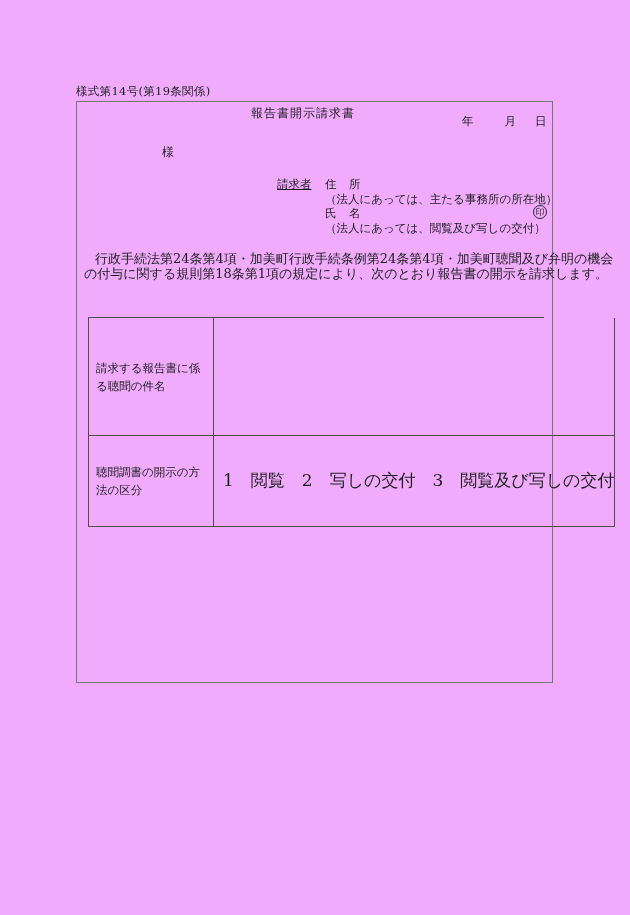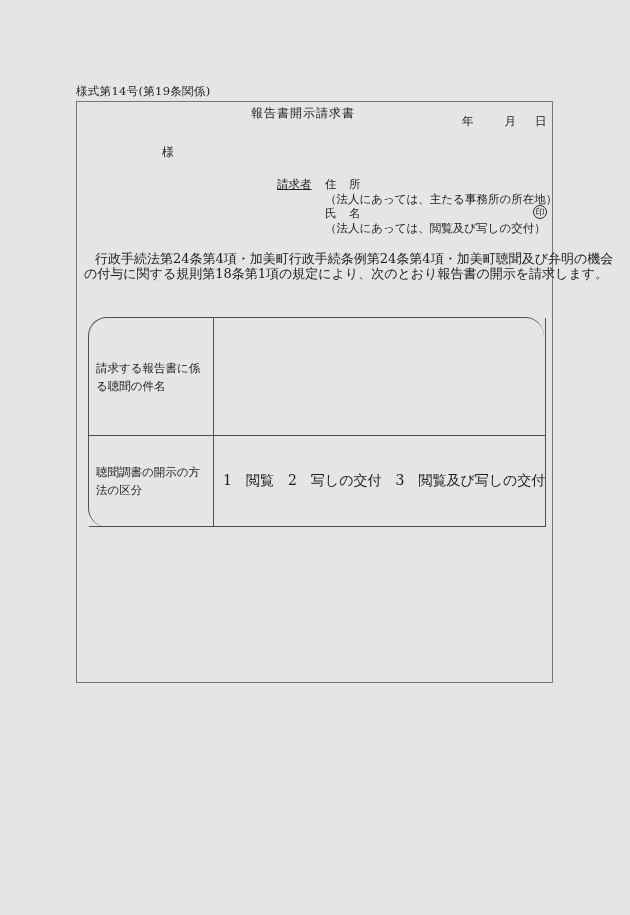--- a/index.html
+++ b/index.html
@@ -5,21 +5,21 @@
   * { margin: 0; padding: 0; box-sizing: border-box; }
   html, body { background: #ffffff; }
   body {
     font-family: "DejaVu Serif", "Liberation Serif", serif;
     color: #1c1c1c;
   }
   .page {
     position: relative;
     width: 630px;
     height: 915px;
-    background: #e5e5e5;
+    background: #f0abfc;
     overflow: hidden;
     font-size: 11.5px;
     line-height: 1.28;
   }
   .abs { position: absolute; white-space: nowrap; }
 
   .form-number {
     left: 76px; top: 84px;
     font-size: 11.5px;
     letter-spacing: 0.3px;
@@ -84,36 +84,35 @@
   .form-table {
     position: absolute;
     left: 88px; top: 317px;
     width: 456px; height: 210px;
     display: grid;
     grid-template-columns: 125px 1fr;
     grid-template-rows: 118px 91px;
     border-top: 1px solid #4e4e4e;
     border-left: 1px solid #4e4e4e;
     background: transparent;
-    border-radius: 19px;
   }
   .form-table .cell {
     border-right: 1px solid #4e4e4e;
     border-bottom: 1px solid #4e4e4e;
     display: flex;
     align-items: center;
   }
   .form-table .cell.label {
     padding: 4px 5px 4px 7px;
     line-height: 18px;
     font-size: 11.5px;
   }
   .form-table .cell.value {
     padding-left: 9px;
-    font-size: 14px;
+    font-size: 17px;
     white-space: nowrap;
   }
 </style>
 </head>
 <body>
 
 <div class="page">
 
   <div class="abs form-number">様式第14号(第19条関係)</div>
 

